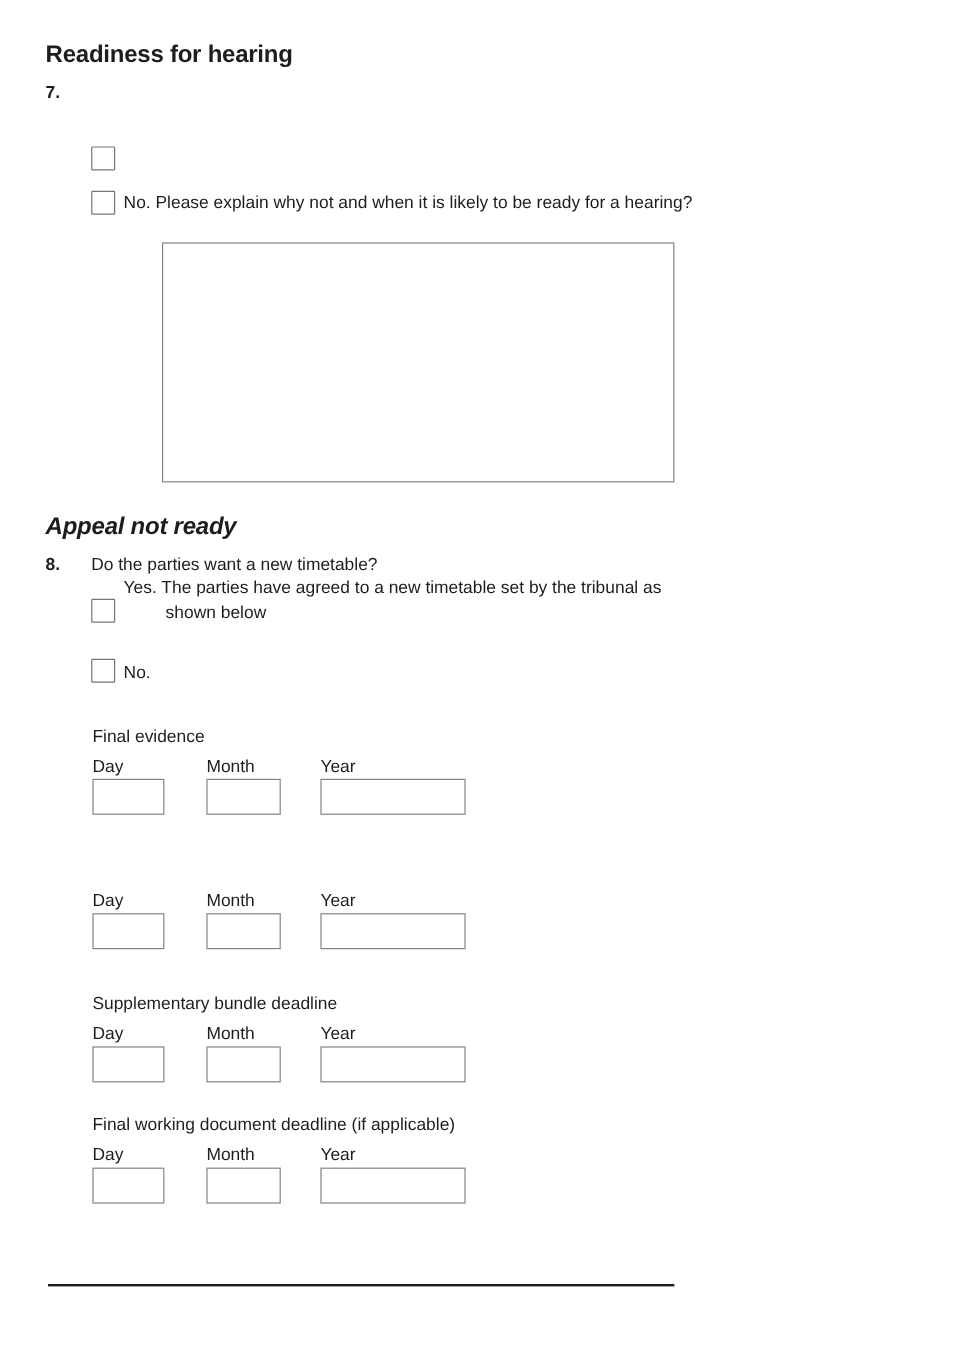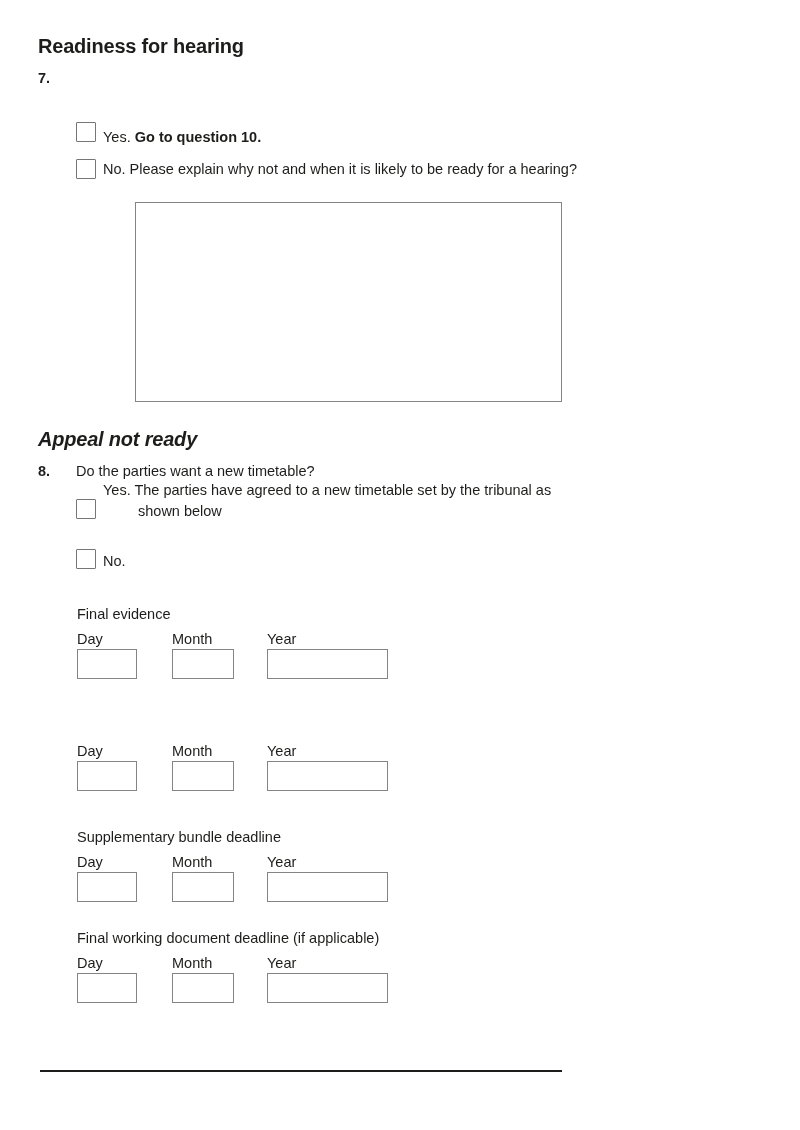--- a/index.html
+++ b/index.html
@@ -125,21 +125,20 @@
 </head>
 <body>
 
 <div class="page">
 
   <div class="heading" style="left:38px; top:34px;">Readiness for hearing</div>
 
   <div class="qnum" style="left:38px; top:68px;">7.</div>
 
   <div class="checkbox" style="left:76px; top:122px;"></div>
-  <div class="optlabel" style="left:103px; top:127px; width:470px;"><span>Yes. </span><span class="boldpart">Go to question 10.</span></div>
 
   <div class="checkbox" style="left:76px; top:159px;"></div>
   <div class="optlabel hang" style="left:103px; top:159px; width:473px;">No. Please explain why not and when it is likely to be ready for a hearing?</div>
 
   <textarea class="bigbox" style=""></textarea>
 
   <div class="heading" style="left:38px; top:427px;font-style:italic;">Appeal not ready</div>
 
   <div class="qnum" style="left:38px; top:461px;">8.</div>
   <div class="qtext" style="left:76px; top:461px; width:490px;">Do the parties want a new timetable?</div>

